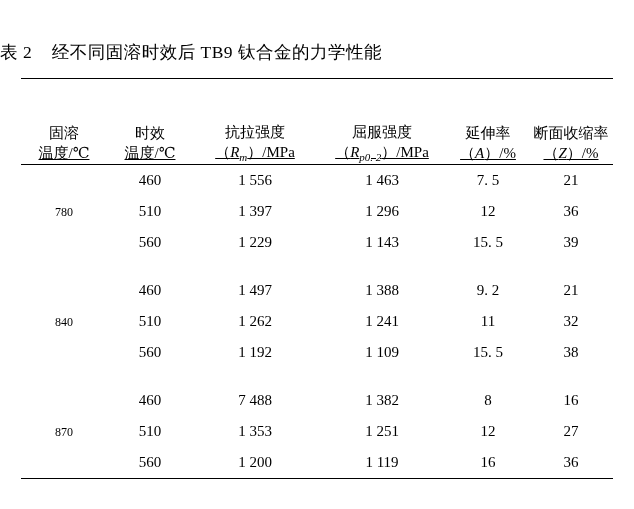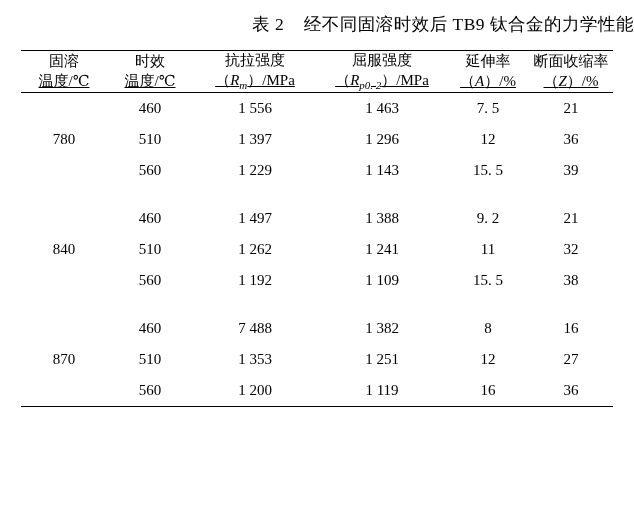--- a/index.html
+++ b/index.html
@@ -15,26 +15,27 @@
     overflow: hidden;
   }
   .page {
     width: 634px;
     height: 509px;
     position: relative;
     box-sizing: border-box;
     padding: 0;
   }
   .caption {
-    text-align: right;
+    text-align: left;
     font-size: 17.5px;
     letter-spacing: 0.5px;
     padding-top: 12px;
     padding-bottom: 14px;
     white-space: pre;
+    margin-top: 28px;
   }
   table.data {
     border-collapse: collapse;
     width: 592px;
     margin: 0 auto;
     table-layout: fixed;
   }
   table.data th, table.data td {
     text-align: center;
     vertical-align: middle;
@@ -51,20 +52,21 @@
     border-top: 1.6px solid #000;
   }
   .rule-mid {
     border-top: 1.1px solid #000;
   }
   .rule-bottom {
     border-bottom: 1.6px solid #000;
   }
   .hdr-line {
     display: block;
+    margin-top: 44px;
   }
   .hdr-line.l2 {
     margin-top: 1px;
     text-decoration: underline;
   }
   tbody td {
     height: 31px;
   }
   tbody tr.gap td {
     height: 17px;
@@ -76,21 +78,21 @@
   .ital {
     font-style: italic;
   }
   .colsolution { width: 86px; }
   .colaging { width: 86px; }
   .coltensile { width: 124px; }
   .colyield { width: 130px; }
   .colelong { width: 82px; }
   .colra { width: 84px; }
   .group-label {
-    font-size: 15px;
+    font-size: 12px;
   }
   .num {
     white-space: pre;
   }
 </style>
 </head>
 <body>
 
 <div class="page">
 

